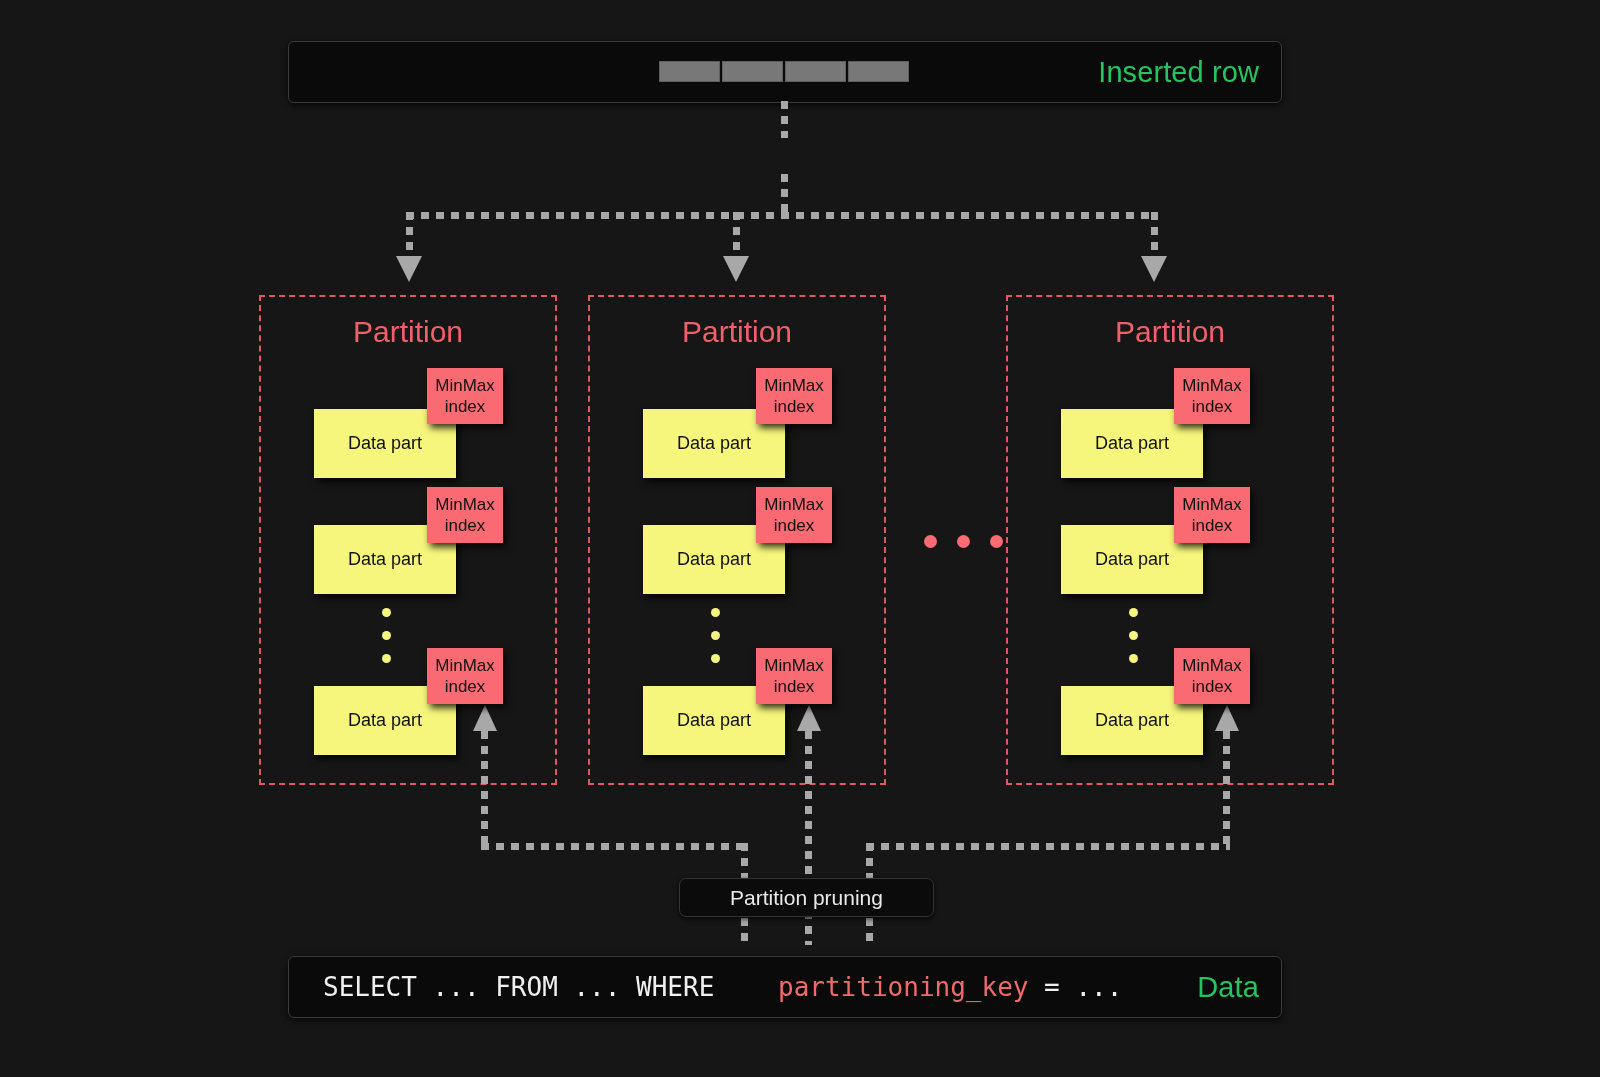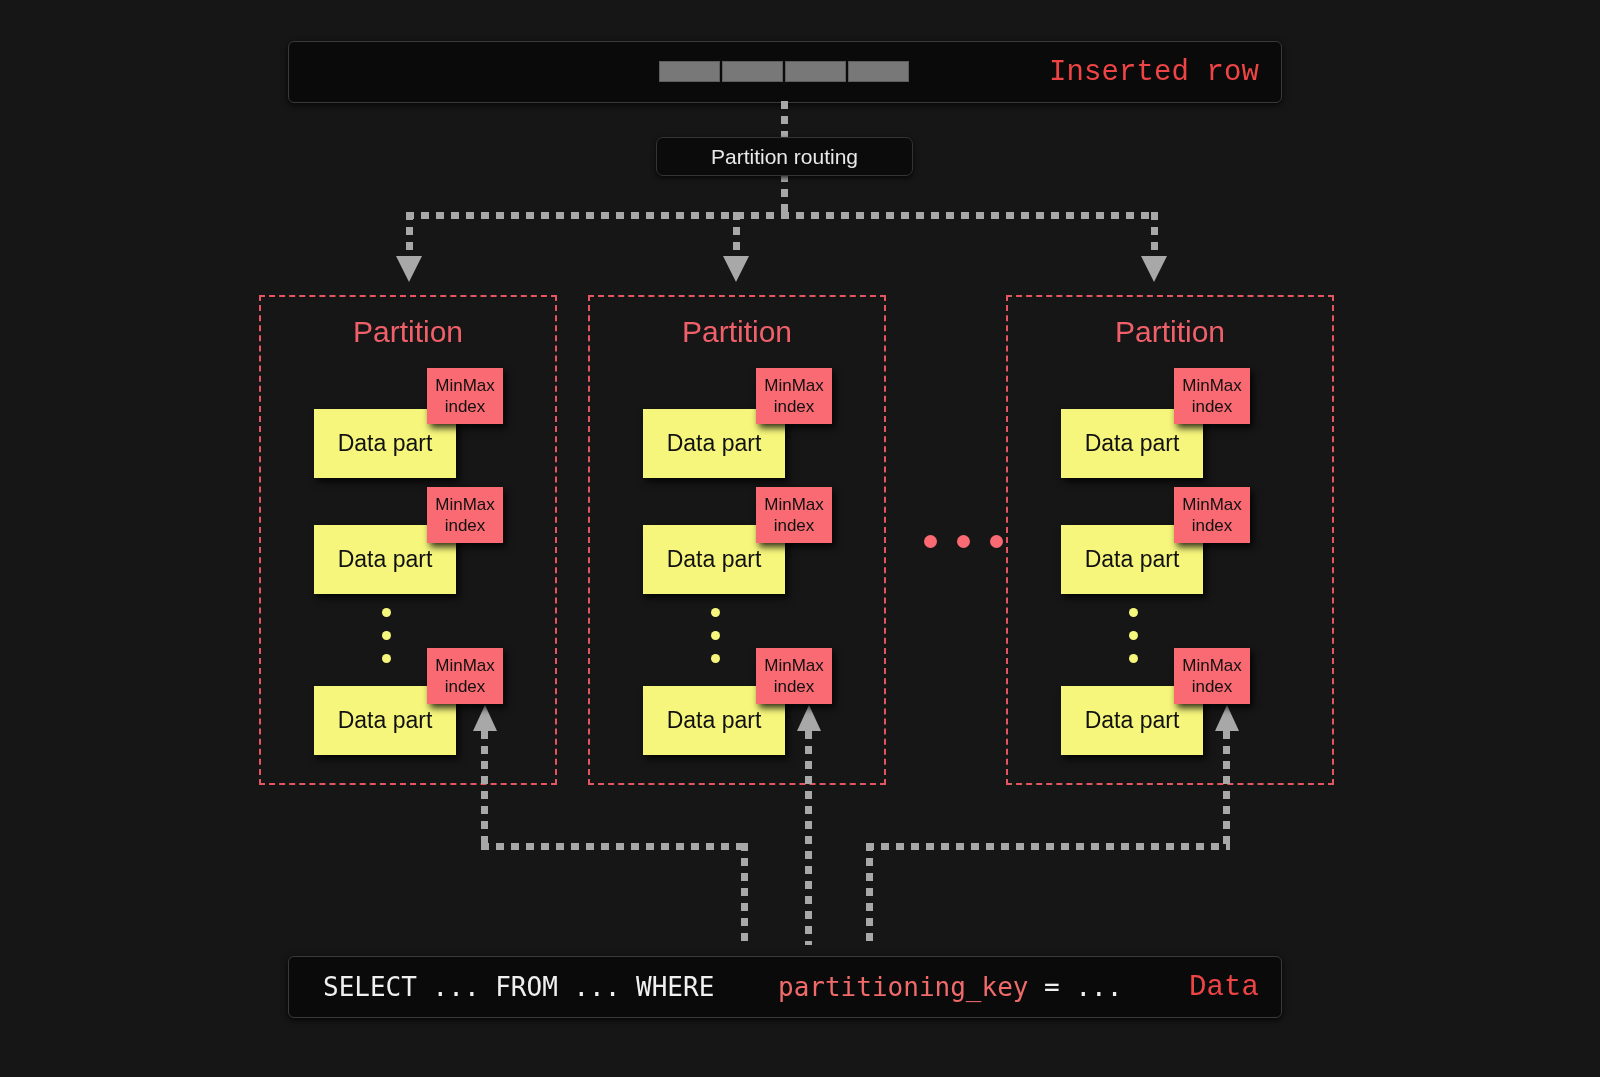--- a/index.html
+++ b/index.html
@@ -26,24 +26,23 @@
     border: 1px solid #3a3a3a;
     border-radius: 6px;
     box-shadow: 0 2px 6px rgba(0,0,0,.8);
   }
   .bar-label {
     position: absolute;
     right: 22px;
     top: 50%;
     transform: translateY(-50%);
     font-size: 29px;
-    color: #ef4444;
+    color: #22c55e;
     white-space: nowrap;
     letter-spacing: .1px;
-    font-family: Liberation Mono, monospace;
   }
 
   
   .row-cells {
     position: absolute;
     display: flex;
     gap: 2px;
   }
   .row-cell {
     width: 61px;
@@ -112,21 +111,21 @@
     text-align: center;
     color: #f0606a;
     font-size: 30px;
   }
   .data-part {
     position: absolute;
     width: 142px;
     height: 69px;
     background: #f6f67c;
     color: #111;
-    font-size: 23px;
+    font-size: 18px;
     display: flex;
     align-items: center;
     justify-content: center;
     box-shadow: 3px 4px 7px rgba(0,0,0,.8);
     z-index: 2;
   }
   .minmax {
     position: absolute;
     width: 76px;
     height: 56px;
@@ -183,23 +182,20 @@
       <span class="row-cell"></span>
       <span class="row-cell"></span>
       <span class="row-cell"></span>
       <span class="row-cell"></span>
     </div>
     <div class="bar-label">Inserted row</div>
   </div>
 
   <div class="dline-v" style="left:781px; top:101px; height:37px;"></div>
 
-  <div class="pill" style="left:656px; top:137px; width:255px; height:37px;">
-    <span>Partition routing</span>
-  </div>
 
   <div class="dline-v" style="left:781px; top:174px; height:40px;"></div>
 
   <div class="dline-h" style="left:406px; top:212px; width:752px;"></div>
 
   <div class="dline-v" style="left:406px; top:212px; height:48px;"></div>
   <div class="arrow-down" style="left:396px; top:256px;"></div>
 
   <div class="dline-v" style="left:733px; top:212px; height:48px;"></div>
   <div class="arrow-down" style="left:723px; top:256px;"></div>
@@ -312,19 +308,22 @@
   <div class="dline-v" style="left:741px; top:843px; height:102px;"></div>
 
   <div class="arrow-up" style="left:797px; top:705px;"></div>
   <div class="dline-v" style="left:805px; top:731px; height:214px;"></div>
 
   <div class="arrow-up" style="left:1215px; top:705px;"></div>
   <div class="dline-v" style="left:1223px; top:731px; height:118px;"></div>
   <div class="dline-h" style="left:866px; top:843px; width:364px;"></div>
   <div class="dline-v" style="left:866px; top:843px; height:102px;"></div>
 
+  <div class="pill" style="left:679px; top:878px; width:253px; height:37px;">
+    <span>Partition pruning</span>
+  </div>
 
   <div class="bar" style="left:288px; top:956px; width:992px; height:60px;">
     <div class="code"><span>SELECT ... FROM ... WHERE </span><span class="key">partitioning_key</span><span> = ...</span></div>
     <div class="bar-label">Data</div>
   </div>
 
 </div>
 
 </body></html>

